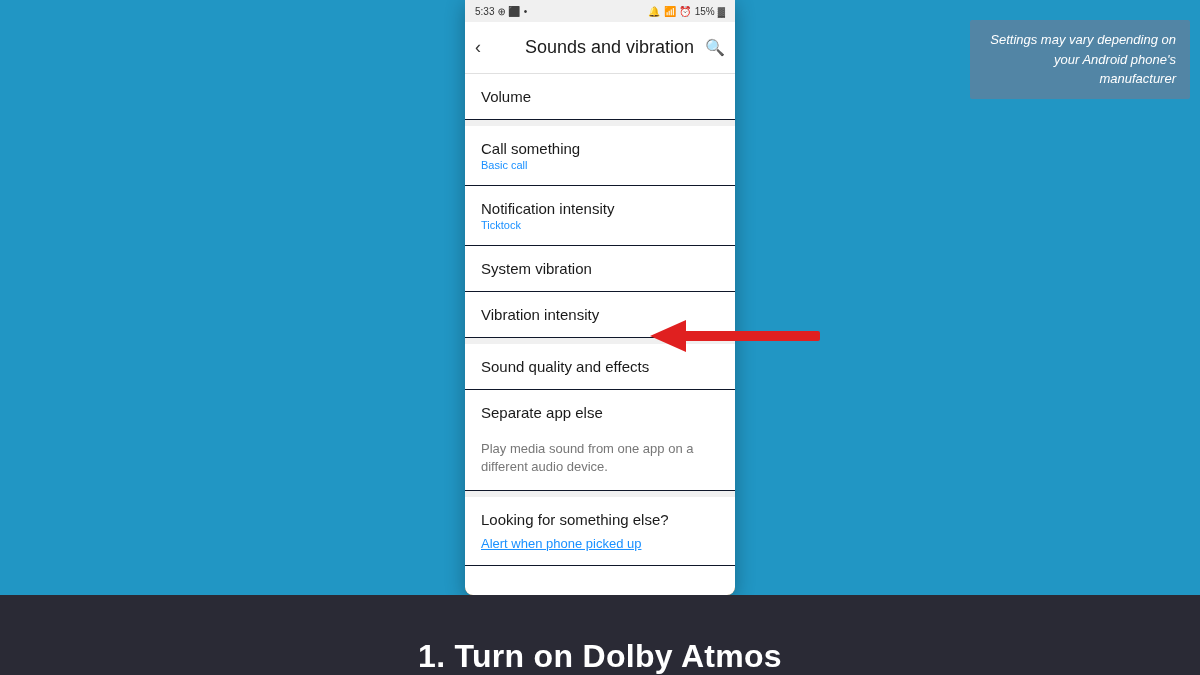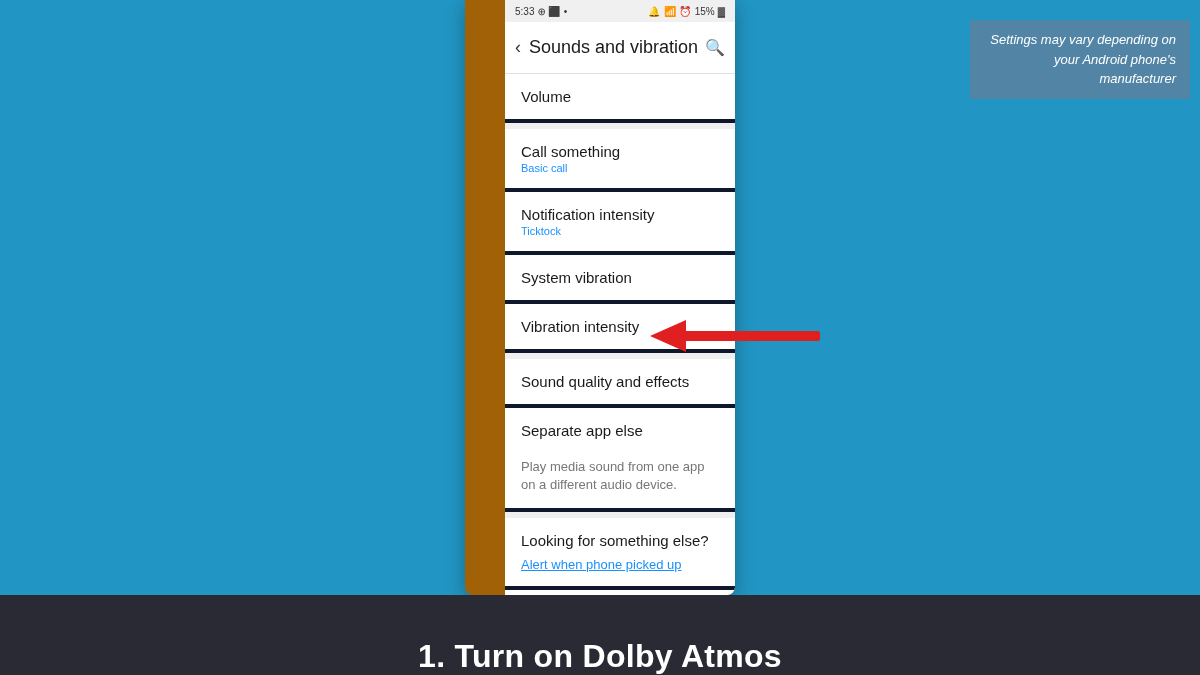--- a/index.html
+++ b/index.html
@@ -61,21 +61,20 @@
       position: absolute;
       top: 0;
       left: 50%;
       transform: translateX(-50%);
       width: 270px;
       background: #a16207;
       height: 595px;
       border-radius: 0 0 8px 8px;
       overflow: hidden;
       box-shadow: 0 4px 20px rgba(0,0,0,0.3);
-      padding-left: 40px;
     }
 
     
     .status-bar {
       background: #f0f0f0;
       height: 22px;
       display: flex;
       align-items: center;
       justify-content: space-between;
       padding: 0 10px;
@@ -110,37 +109,38 @@
       color: #333;
       margin-right: 8px;
       cursor: pointer;
     }
 
     .header-title {
       font-size: 18px;
       font-weight: 500;
       color: #1a1a1a;
       flex: 1;
+      margin-left: 36px;
     }
 
     .search-icon-header {
       font-size: 16px;
       color: #333;
     }
 
     
     .settings-list {
       background: white;
       overflow-y: auto;
       height: calc(595px - 22px - 52px);
     }
 
     .settings-item {
       padding: 14px 16px;
-      border-bottom: 4px solid #0f172a;
+      border-bottom: 1px solid #0f172a;
       cursor: pointer;
       background: white;
     }
 
     .settings-item-title {
       font-size: 15px;
       color: #1a1a1a;
       font-weight: 400;
     }
 

